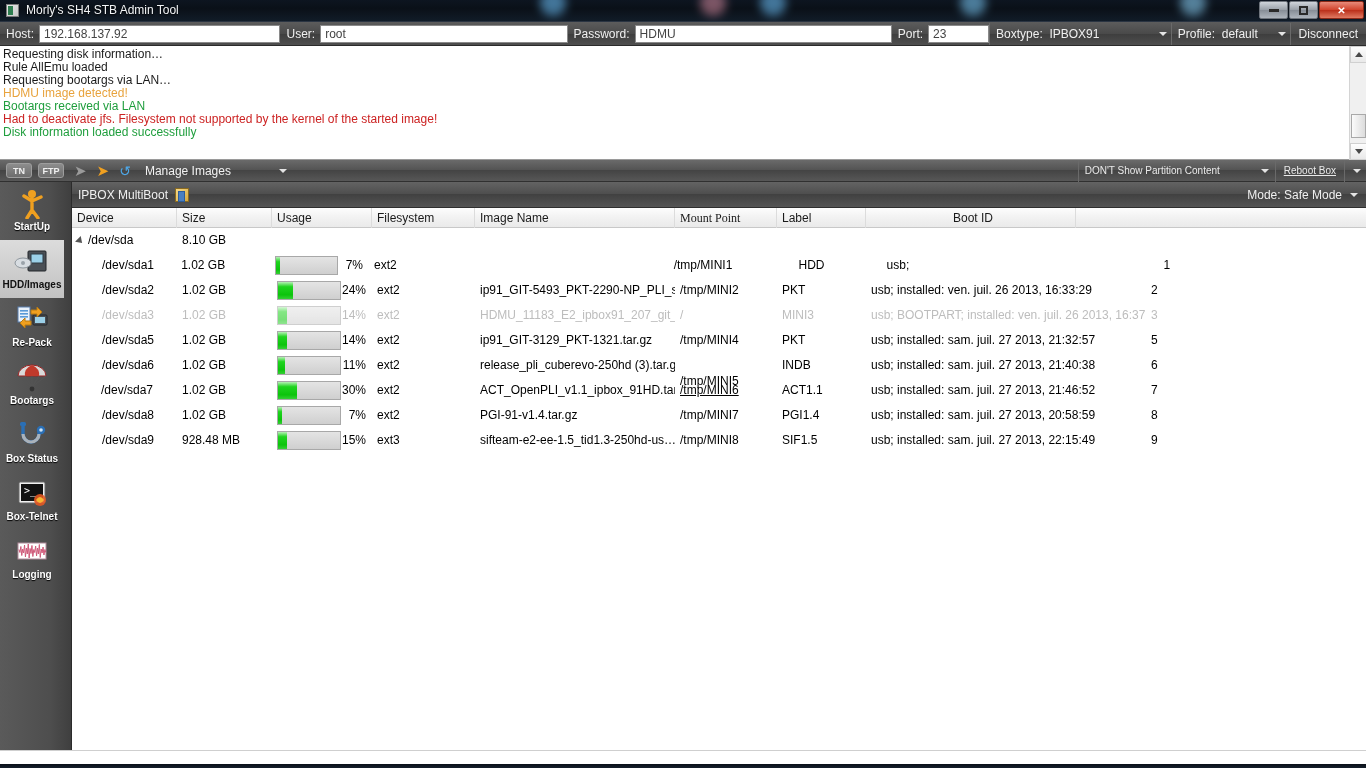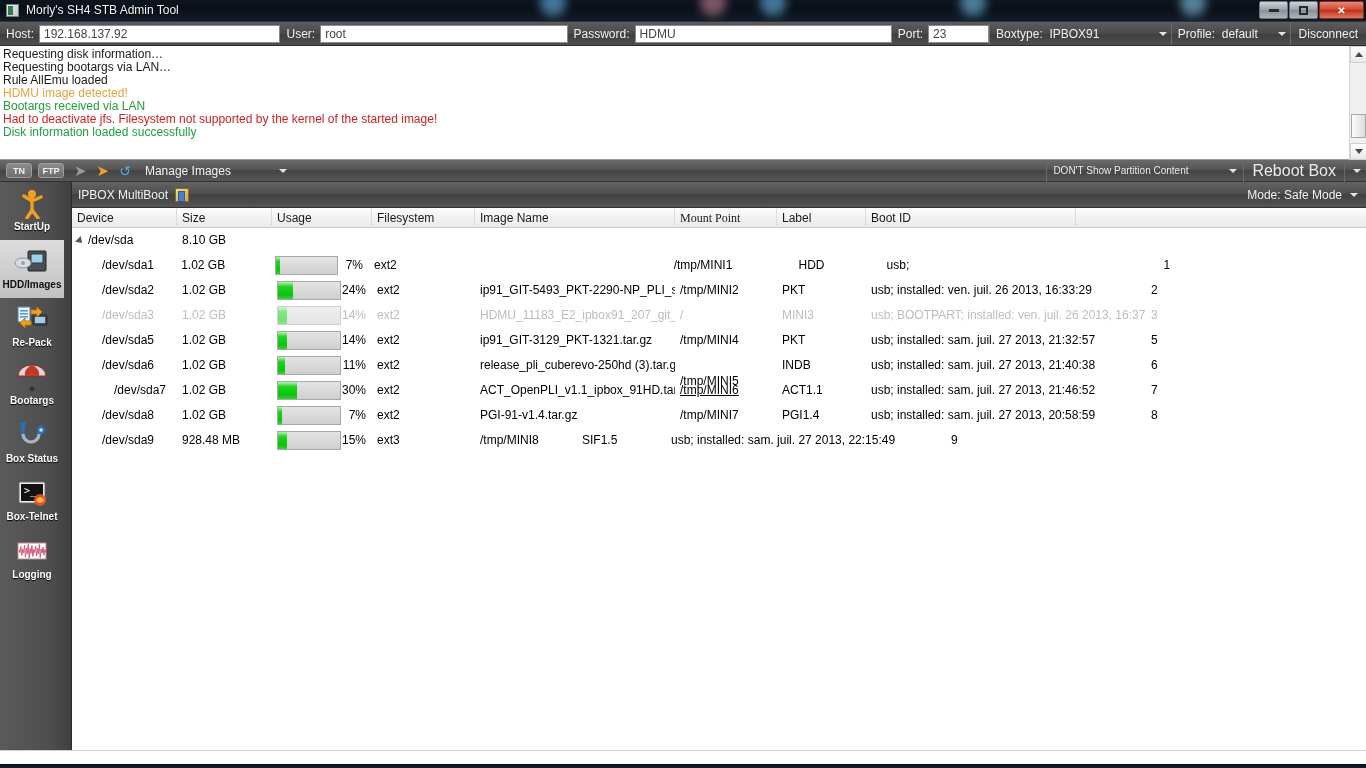--- a/index.html
+++ b/index.html
@@ -125,21 +125,21 @@
     display: flex; align-items: center; justify-content: center;
   }
   .navarrow { margin-left: 10px; font-size: 15px; line-height: 1; }
   .navarrow.back { color: #9a9a9a; }
   .navarrow.fwd { color: #f0a020; }
   .refresh { margin-left: 10px; color: #4ea8e8; font-size: 14px; line-height:1; }
   .nav-title { margin-left: 14px; font-size: 12px; color: #f2f2f2; }
   .nav-caret-box { margin-left: 40px; display:flex; align-items:center; }
   .nav-right { margin-left: auto; display: flex; align-items: center; height: 100%; }
   .nav-combo { display:flex; align-items:center; padding: 0 6px; font-size: 10px; white-space: nowrap; }
-  .nav-btn { padding: 0 8px; font-size: 16px; white-space: nowrap; }
+  .nav-btn { padding: 0 8px; font-size: 10px; white-space: nowrap; text-decoration: underline; }
 
   
   .tabbar {
     position: absolute; left: 72px; top: 182px; width: 1294px; height: 26px;
     background: linear-gradient(180deg,#636363 0%,#4e4e4e 48%,#414141 50%,#545454 100%);
     border-bottom: 1px solid #2e2e2e;
     display: flex; align-items: center; color: #f0f0f0;
   }
   .tab-label { margin-left: 6px; font-size: 12px; }
   .mb-icon {
@@ -263,22 +263,22 @@
     <span><span>Profile:</span>&nbsp;&nbsp;<span>default</span></span>
     <span class="caret"></span>
   </div>
   <div class="cb-sep"></div>
   <div class="cb-btn">Disconnect</div>
 </div>
 
 <div class="logpanel">
   <div class="logtext" id="log-lines">
       <div style="color: rgb(26, 26, 26);">Requesting disk information…</div>
+      <div style="color: rgb(26, 26, 26);">Rule AllEmu loaded</div>
       <div style="color: rgb(26, 26, 26);">Requesting bootargs via LAN…</div>
-      <div style="color: rgb(26, 26, 26);">Rule AllEmu loaded</div>
       <div style="color: rgb(232, 163, 61);">HDMU image detected!</div>
       <div style="color: rgb(31, 158, 61);">Bootargs received via LAN</div>
       <div style="color: rgb(204, 34, 34);">Had to deactivate jfs. Filesystem not supported by the kernel of the started image!</div>
       <div style="color: rgb(31, 158, 61);">Disk information loaded successfully</div>
     </div>
   <div class="logscroll">
     <div class="sb-arrow up">
         <span class="tri-up"></span>
       </div>
     <div class="sb-thumb"></div>
@@ -392,21 +392,21 @@
 
 <div class="table-wrap">
   <div class="thead" id="thead">
       <div class="th" style="width: 105px;">Device</div>
       <div class="th" style="width: 95px;">Size</div>
       <div class="th" style="width: 100px;">Usage</div>
       <div class="th" style="width: 103px;">Filesystem</div>
       <div class="th" style="width: 200px;">Image Name</div>
       <div class="th" style="width: 102px; font-family: Liberation Serif, serif;">Mount Point</div>
       <div class="th" style="width: 89px;">Label</div>
-      <div class="th" style="width: 210px;">Boot ID</div>
+      <div class="th" style="width: 210px; text-align: center;">Boot ID</div>
     </div>
   <div id="tbody">
       <div class="trow dev-root">
         <div class="td" style="width: 105px;"><span class="expander"></span><span>/dev/sda</span></div>
         <div class="td" style="width: 95px;">8.10 GB</div>
         <div class="td" style="width: 100px; display: flex; align-items: center;"></div>
         <div class="td" style="width: 103px;"></div>
         <div class="td" style="width: 200px;"></div>
         <div class="td" style="width: 102px;"></div>
         <div class="td" style="width: 89px;"></div>
@@ -487,21 +487,21 @@
           <span class="pct">11%</span>
         </div>
         <div class="td" style="width: 103px;">ext2</div>
         <div class="td" style="width: 200px;">release_pli_cuberevo-250hd (3).tar.gz</div>
         <div class="td" style="width: 102px; margin-top: 31px;">/tmp/MINI5</div>
         <div class="td" style="width: 89px;">INDB</div>
         <div class="td" style="width: 280px;">usb; installed: sam. juil. 27 2013, 21:40:38</div>
         <div class="td" style="width: 210px;">6</div>
       </div>
       <div class="trow">
-        <div class="td" style="width: 105px; padding-left: 42px;">/dev/sda7</div>
+        <div class="td" style="width: 105px; padding-left: 29px;">/dev/sda7</div>
         <div class="td" style="width: 95px;">1.02 GB</div>
         <div class="td" style="width: 100px; display: flex; align-items: center;">
           <div class="usagebar">
             <div class="usagefill" style="width: 30%;"></div>
           </div>
           <span class="pct">30%</span>
         </div>
         <div class="td" style="width: 103px;">ext2</div>
         <div class="td" style="width: 200px;">ACT_OpenPLI_v1.1_ipbox_91HD.tar…</div>
         <div class="td" style="width: 102px; text-decoration: underline;">/tmp/MINI6</div>
@@ -528,20 +528,21 @@
       <div class="trow">
         <div class="td" style="width: 105px; padding-left: 30px;">/dev/sda9</div>
         <div class="td" style="width: 95px;">928.48 MB</div>
         <div class="td" style="width: 100px; display: flex; align-items: center;">
           <div class="usagebar">
             <div class="usagefill" style="width: 15%;"></div>
           </div>
           <span class="pct">15%</span>
         </div>
         <div class="td" style="width: 103px;">ext3</div>
+        <div class="td" style="width: 200px;">sifteam-e2-ee-1.5_tid1.3-250hd-us…</div>
         <div class="td" style="width: 102px;">/tmp/MINI8</div>
         <div class="td" style="width: 89px;">SIF1.5</div>
         <div class="td" style="width: 280px;">usb; installed: sam. juil. 27 2013, 22:15:49</div>
         <div class="td" style="width: 210px;">9</div>
       </div>
     </div>
 </div>
 
 <div class="bottomstrip"></div>
 <div class="taskbar"></div>

